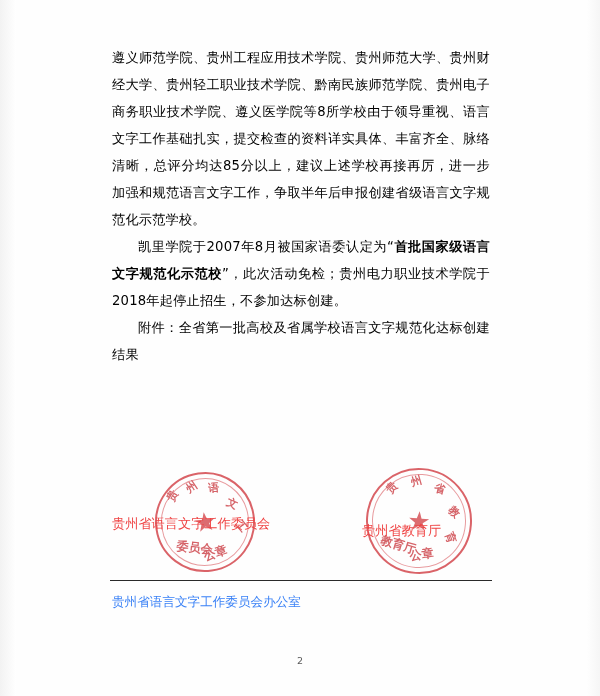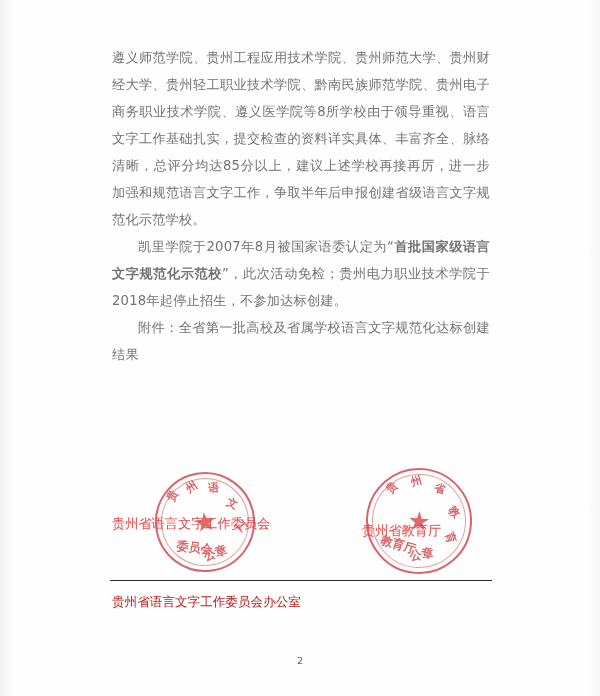--- a/index.html
+++ b/index.html
@@ -37,21 +37,21 @@
     opacity: .5;
   }
 
   .body-text {
     position: absolute;
     left: 112px;
     top: 44px;
     width: 378px;
     font-size: 13.2px;
     line-height: 27px;
-    color: #737373;
+    color: #000000;
     letter-spacing: .2px;
     text-align: justify;
     text-justify: inter-ideograph;
   }
   .body-text p {
     margin: 0 0 0 0;
     text-indent: 0;
   }
   .body-text p.indent {
     text-indent: 26px;
@@ -153,21 +153,21 @@
     border-top: 1.3px solid #2a2a2a;
   }
   .footer {
     position: absolute;
     left: 112px;
     top: 594px;
     width: 380px;
     display: flex;
     justify-content: space-between;
     font-size: 12.6px;
-    color: #b91c1c;
+    color: #3b82f6;
     white-space: nowrap;
   }
   .page-num {
     position: absolute;
     left: 0;
     right: 0;
     top: 655px;
     text-align: center;
     font-size: 9.5px;
     color: #5a5a5a;

